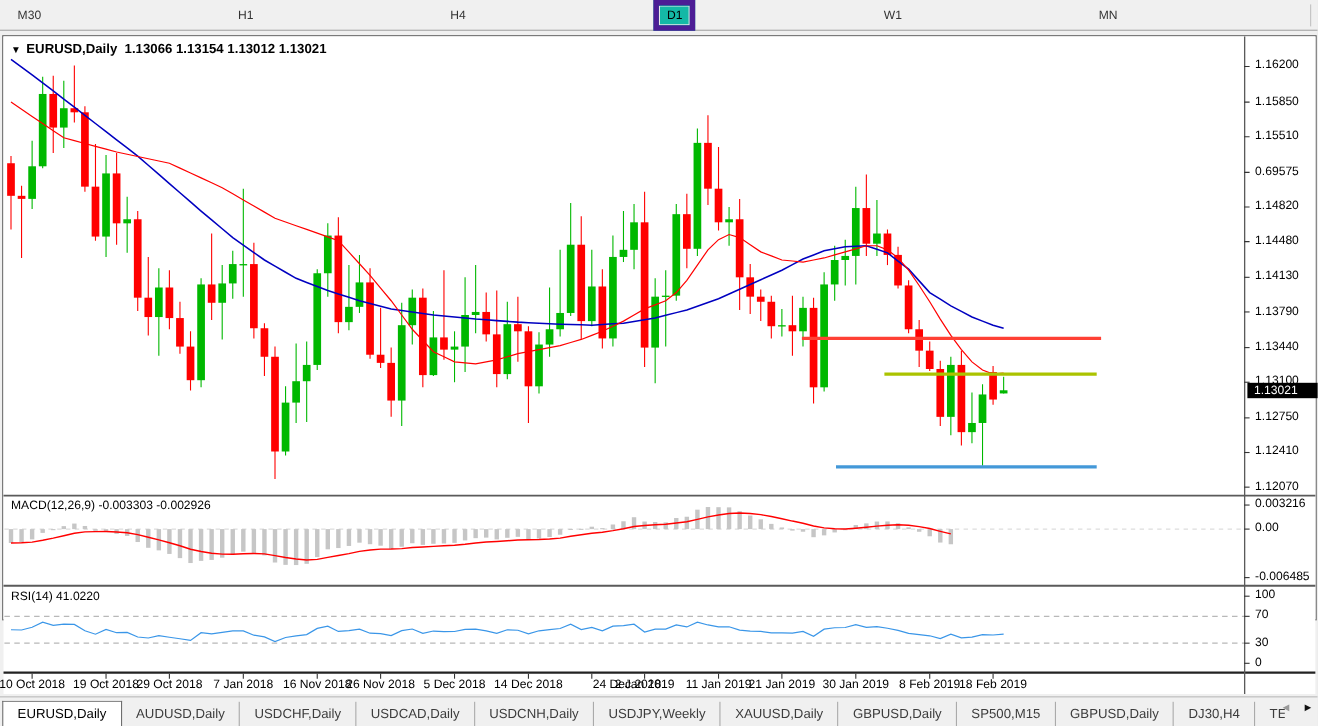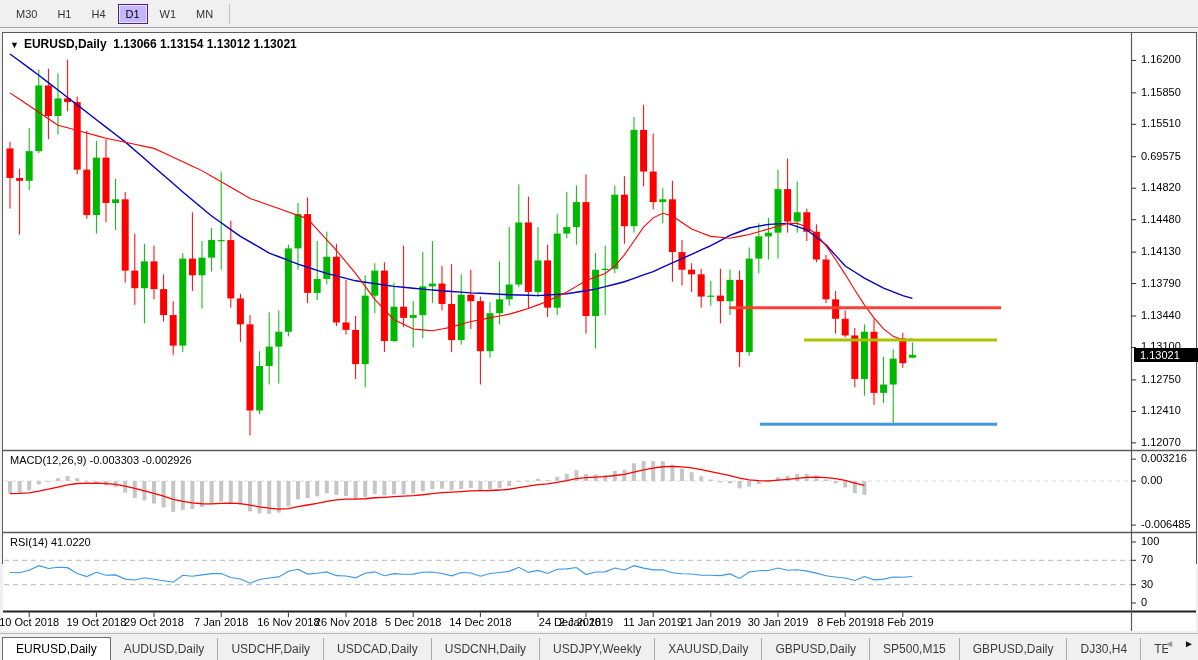--- a/index.html
+++ b/index.html
@@ -1,22 +1,22 @@
 <!DOCTYPE html>
 <html><head>
 <meta charset="utf-8">
 <style>
   html,body{margin:0;padding:0;background:#e8e8e8;}
   #app{position:relative;width:1198px;height:660px;background:#f0f0f0;
        font-family:"Liberation Sans","DejaVu Sans",sans-serif;overflow:hidden;}
   
   #toolbar{position:absolute;left:0;top:0;width:1198px;height:28px;background:#f0f0f0;
-           border-bottom:1px solid #a6a6a6;display:flex;align-items:center;padding-left:6px;box-sizing:border-box;}
+           border-bottom:1px solid #a6a6a6;display:flex;align-items:center;padding-left:6px;box-sizing:border-box;justify-content:space-between;}
   .tfbtn{font-size:11px;color:#333;padding:3px 7px;margin:0 2px;border:1px solid transparent;cursor:default;}
-  .tfbtn.active{background:#c4b5fd;border:1px solid #4c1d95;box-shadow:inset 0 0 0 1px #e8e8e8;color:#000;}
+  .tfbtn.active{background:#14b8a6;border:5px solid #4c1d95;box-shadow:inset 0 0 0 1px #e8e8e8;color:#000;}
   #tb-sep{width:1px;height:20px;background:#c0c0c0;margin:0 6px;}
   
   #chartwin{position:absolute;left:2px;top:32px;width:1195px;height:532px;background:#fff;
             border:1px solid #5a5a5a;box-sizing:border-box;}
   #panes-svg{position:absolute;left:0;top:0;}
   #chart-title{position:absolute;left:7px;top:4px;font-size:12px;color:#000;font-weight:bold;white-space:nowrap;}
   #chart-title .caret{font-size:9px;margin-right:5px;}
   #macd-label{position:absolute;left:7px;top:421px;font-size:11px;color:#000;white-space:nowrap;}
   #rsi-label{position:absolute;left:7px;top:503px;font-size:11px;color:#000;white-space:nowrap;}
   .axis-label{position:absolute;left:1138px;font-size:11px;color:#000;white-space:nowrap;}

